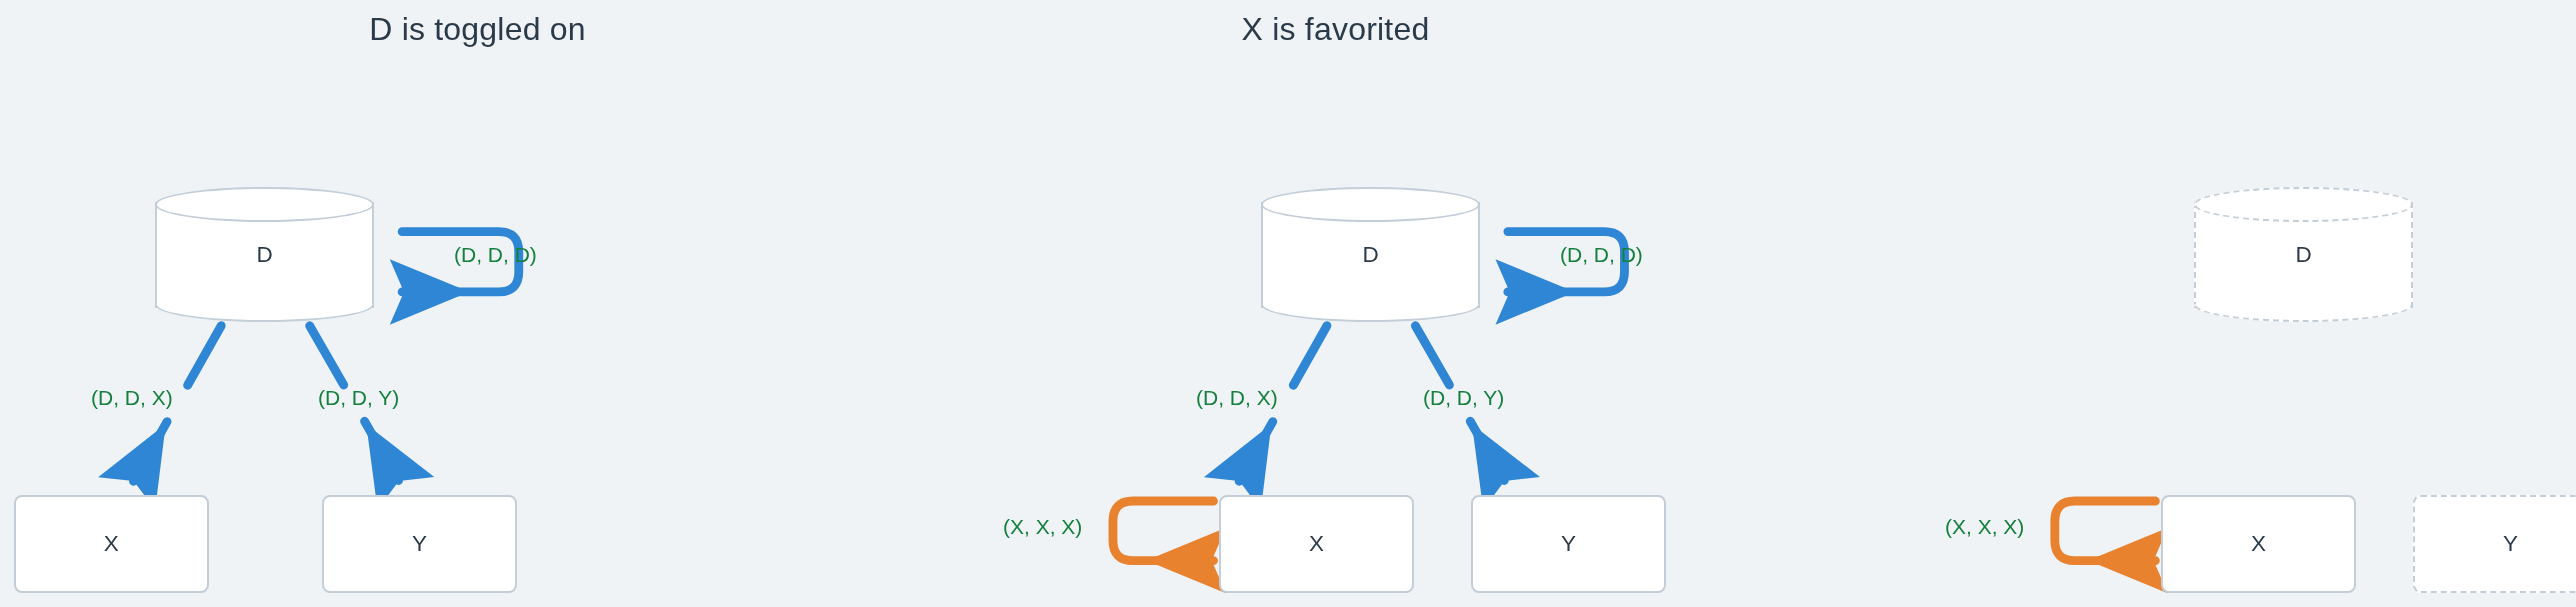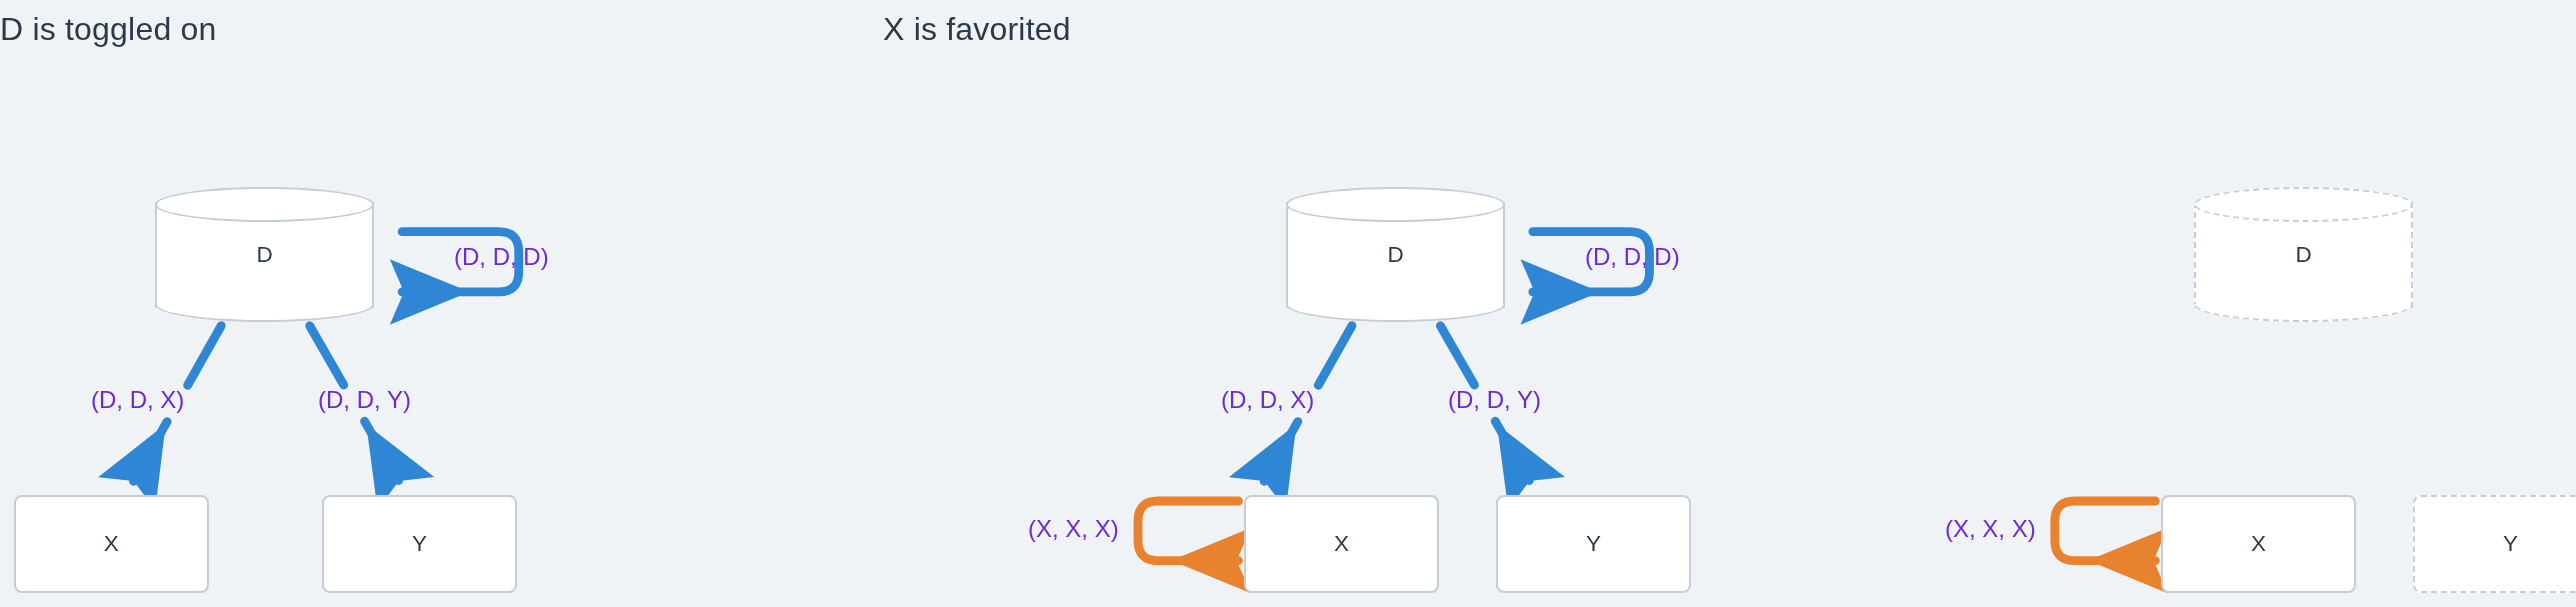--- a/index.html
+++ b/index.html
@@ -7,31 +7,32 @@
     width:2576px;height:608px;
     background:#eff3f6;
     font-family:"Liberation Sans","DejaVu Sans",sans-serif;
     color:#2b3a48;
     overflow:hidden;
   }
   .stage{position:relative;width:2576px;height:608px;}
 
   .panel{position:absolute;top:0;height:608px;width:859px;}
   .panel.p1{left:0;}
-  .panel.p2{left:883px;}
+  .panel.p2{left:858px;}
   .panel.p3{left:1717px;}
 
   .panel-title{
     position:absolute;top:11.3px;left:0;width:100%;
-    text-align:left;
+    text-align:center;
     font-size:32px;
     font-weight:400;
     letter-spacing:0.2px;
     color:#2b3a48;
     white-space:nowrap;
+    padding-left:48px;
   }
 
   
   .cyl{
     position:absolute;
     width:219px;height:135px;
   }
   .cyl .body{
     position:absolute;left:0;top:14.5px;
     width:219px;height:106px;
@@ -84,22 +85,22 @@
     border-radius:8px;
     box-sizing:border-box;
     display:flex;align-items:center;justify-content:center;
     font-size:22.5px;color:#2b3a48;
   }
   .rect.dashed{border:2.4px dashed #c3ced8;}
 
   
   .edge-label{
     position:absolute;
-    font-size:24px;
-    color:#6d28d9;
+    font-size:21px;
+    color:#15803d;
     white-space:nowrap;
   }
 
   svg.overlay{position:absolute;left:0;top:0;width:859px;height:608px;overflow:visible;}
 </style>
 </head>
 <body>
 
 <div class="stage">
 

